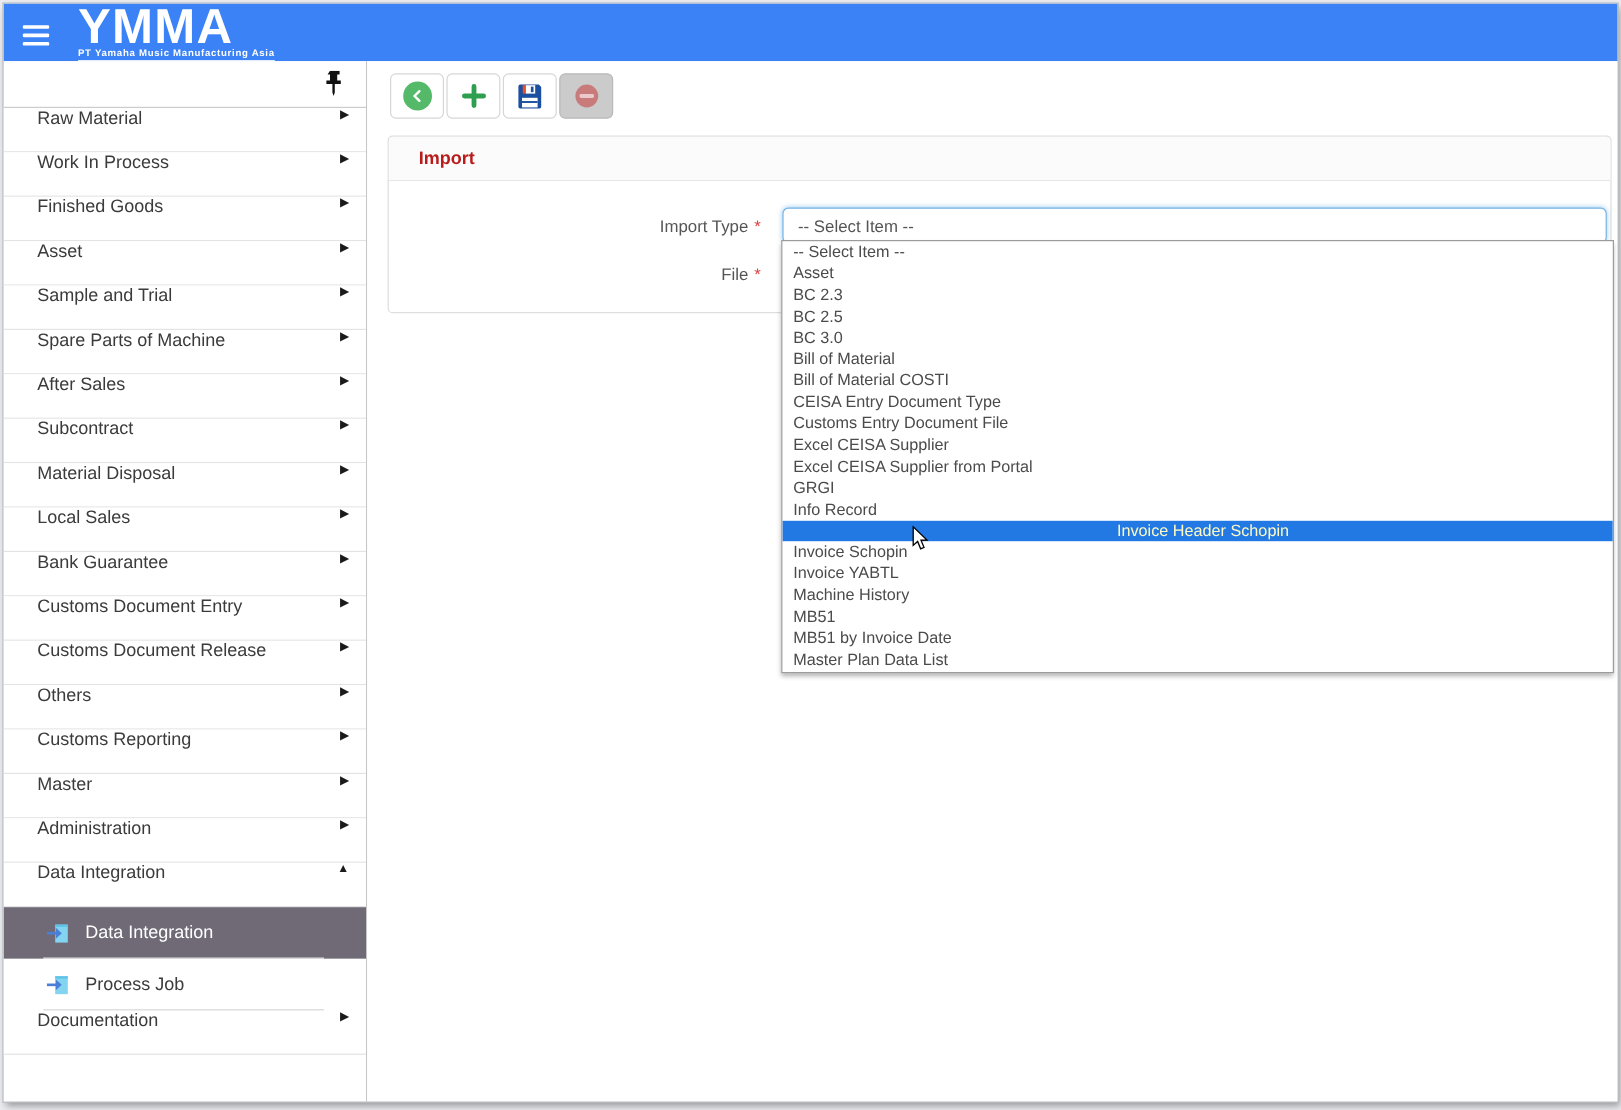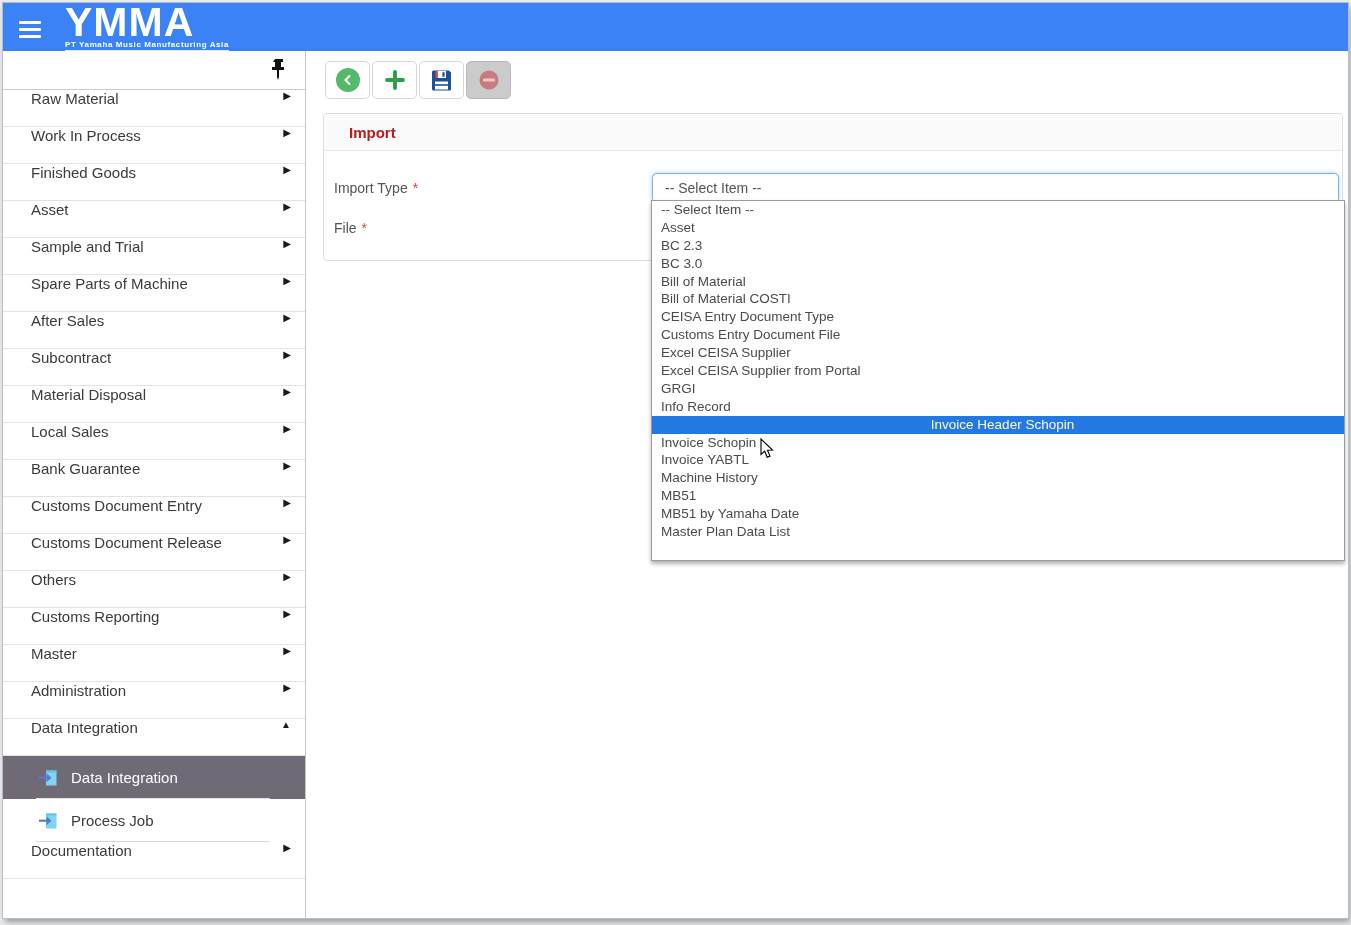--- a/index.html
+++ b/index.html
@@ -33,21 +33,21 @@
   .toolbar { position: absolute; left: 19px; top: 10px; display: flex; gap: 2px; }
   .tbtn { width: 45px; height: 38px; background: #fff; border: 1px solid #d6d6d6; border-radius: 5px; display: flex; align-items: center; justify-content: center; cursor: pointer; }
   .tbtn.disabled { background: #cbcbcb; border-color: #b9b9b9; cursor: default; }
   .circle-back { width: 24px; height: 24px; border-radius: 50%; background: #55b96a; display: flex; align-items: center; justify-content: center; }
   
   .panel { position: absolute; left: 17px; top: 62px; right: 5px; border: 1px solid #dddddd; border-radius: 4px; background: #fff; }
   .panel-header { height: 37px; background: #fbfbfb; border-bottom: 1px solid #e7e7e7; border-radius: 4px 4px 0 0; display: flex; align-items: center; padding-left: 25px; font-size: 15px; font-weight: bold; color: #b91c1c; }
   .panel-body { padding: 22px 3px 17px 10px; }
   .form-row { display: flex; align-items: center; height: 30px; }
   .form-row + .form-row { margin-top: 10px; }
-  .form-label { width: 300px; text-align: left; font-size: 14px; color: #555; }
+  .form-label { width: 300px; text-align: right; font-size: 14px; color: #555; }
   .req { color: #e03c3c; margin-left: 5px; font-size: 14px; }
   .form-field { flex: 1; margin-left: 18px; }
   .select-box { height: 30px; border: 1px solid #77b3e4; box-shadow: 0 0 4px rgba(102,175,233,0.6); border-radius: 5px; display: flex; align-items: center; padding-left: 12px; font-size: 14px; color: #555; background: #fff; cursor: pointer; }
   .file-box { height: 30px; display: flex; align-items: center; font-size: 14px; color: #555; cursor: pointer; }
   
   .dropdown { position: absolute; left: 345px; top: 149px; width: 694px; height: 361px; background: #fff; border: 1px solid #9b9b9b; box-shadow: 0 3px 4px rgba(0,0,0,0.3); z-index: 50; overflow: hidden; }
   .option { height: 17.9px; line-height: 17.9px; padding-left: 9px; font-size: 13.5px; color: #4b4b4b; white-space: nowrap; cursor: pointer; }
   .option.highlighted { background: #2279e4; color: #fef9c3; text-align: center; }
   .cursor { position: absolute; left: 454px; top: 387px; z-index: 60; pointer-events: none; }
 </style>
@@ -255,20 +255,21 @@
     </section>
 
     <div class="dropdown">
 
         <div class="option">-- Select Item --</div>
 
         <div class="option">Asset</div>
 
         <div class="option">BC 2.3</div>
 
+        <div class="option">BC 2.5</div>
 
         <div class="option">BC 3.0</div>
 
         <div class="option">Bill of Material</div>
 
         <div class="option">Bill of Material COSTI</div>
 
         <div class="option">CEISA Entry Document Type</div>
 
         <div class="option">Customs Entry Document File</div>
@@ -284,21 +285,21 @@
         <div class="option highlighted">Invoice Header Schopin</div>
 
         <div class="option">Invoice Schopin</div>
 
         <div class="option">Invoice YABTL</div>
 
         <div class="option">Machine History</div>
 
         <div class="option">MB51</div>
 
-        <div class="option">MB51 by Yamaha Date</div>
+        <div class="option">MB51 by Invoice Date</div>
 
         <div class="option">Master Plan Data List</div>
       </div>
 
     <svg class="cursor" width="15" height="22" viewBox="0 0 15 22">
       <path d="M1 1 L1 16.5 L4.7 13.2 L7.2 19.3 L10 18.1 L7.5 12.2 L12.5 12.1 Z" fill="#fff" stroke="#000" stroke-width="1.1"></path>
     </svg>
 
   </main>
 </div>

